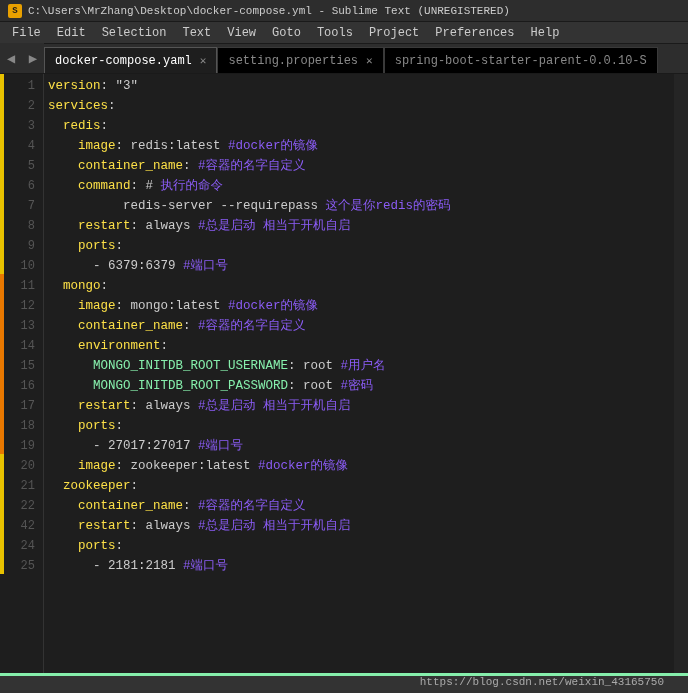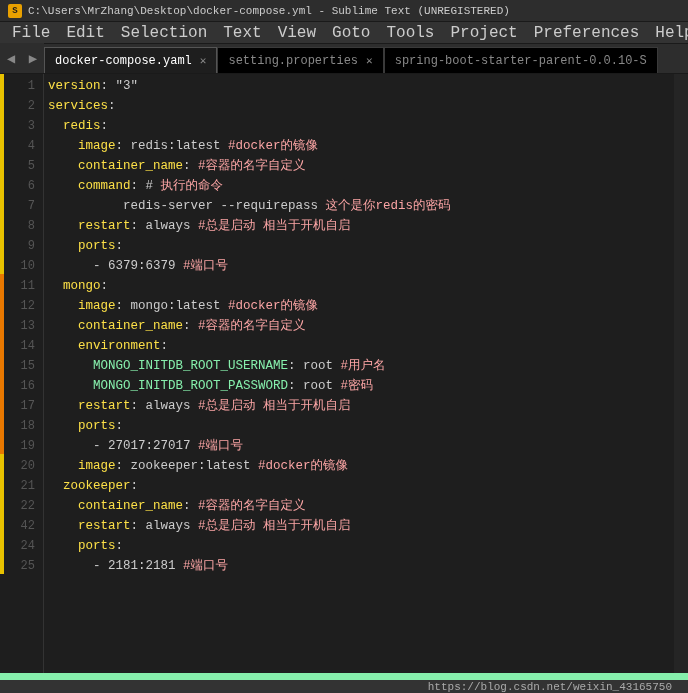--- a/index.html
+++ b/index.html
@@ -38,21 +38,21 @@
       color: #1a1a1a;
     }
 
     
     #menu-bar {
       background: #333333;
       height: 22px;
       display: flex;
       align-items: center;
       padding: 0 4px;
-      font-size: 16px;
+      font-size: 12px;
       color: #cccccc;
       border-bottom: 1px solid #1a1a1a;
     }
     .menu-item {
       padding: 2px 8px;
       cursor: pointer;
       border-radius: 2px;
     }
 
     
@@ -156,35 +156,34 @@
     .code-line {
       height: 20px;
       line-height: 20px;
       font-size: 12.5px;
       white-space: nowrap;
       font-family: 'Courier New', Courier, monospace;
     }
 
     
     .key { color: #fde047; }
-    .comment { color: #fca5a5; }
+    .comment { color: #8b5cf6; }
     .plain { color: #cccccc; }
     .env-key { color: #86efac; }
 
     
     #status-bar {
       height: 20px;
       background: #333333;
       display: flex;
-      align-items: center;
       justify-content: flex-end;
-      padding: 0 16px;
+      padding: 0 24px;
       font-size: 11px;
       color: #aaaaaa;
-      border-top: 7px solid #86efac;
+      border-top: 3px solid #86efac;
     }
 
     
     #minimap {
       width: 14px;
       background: #252525;
       flex-shrink: 0;
     }
   </style>
 </head>

